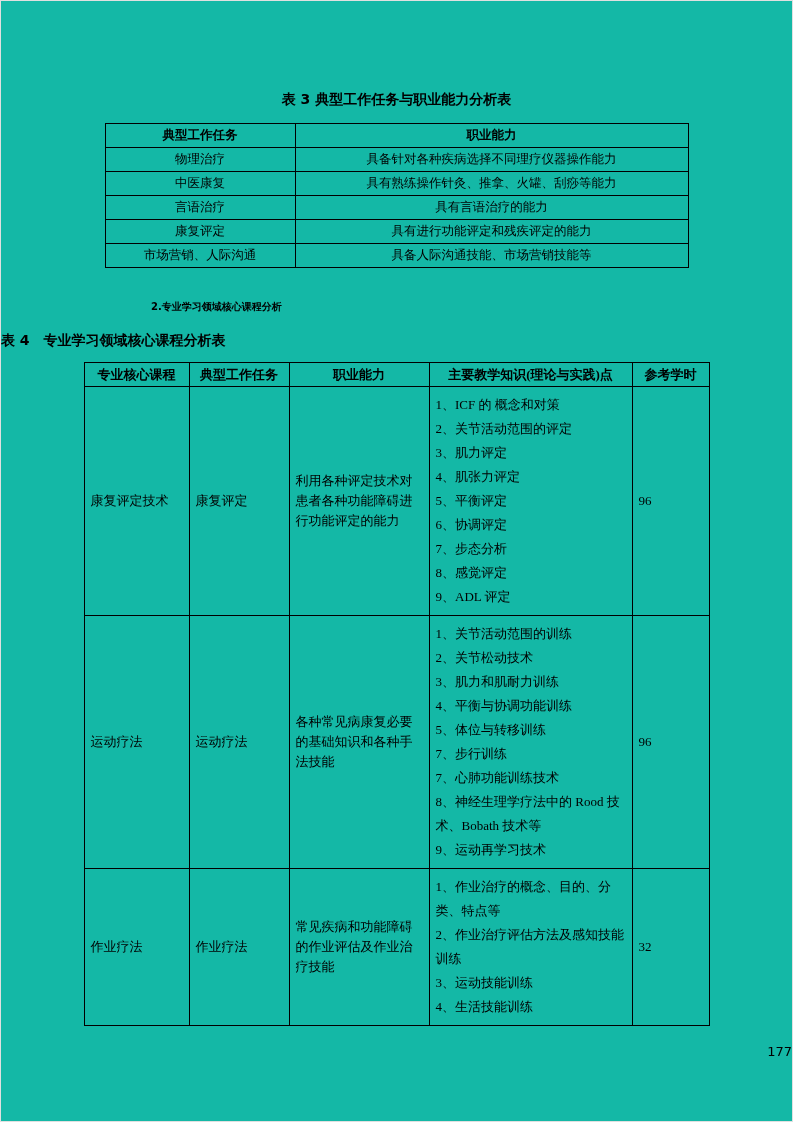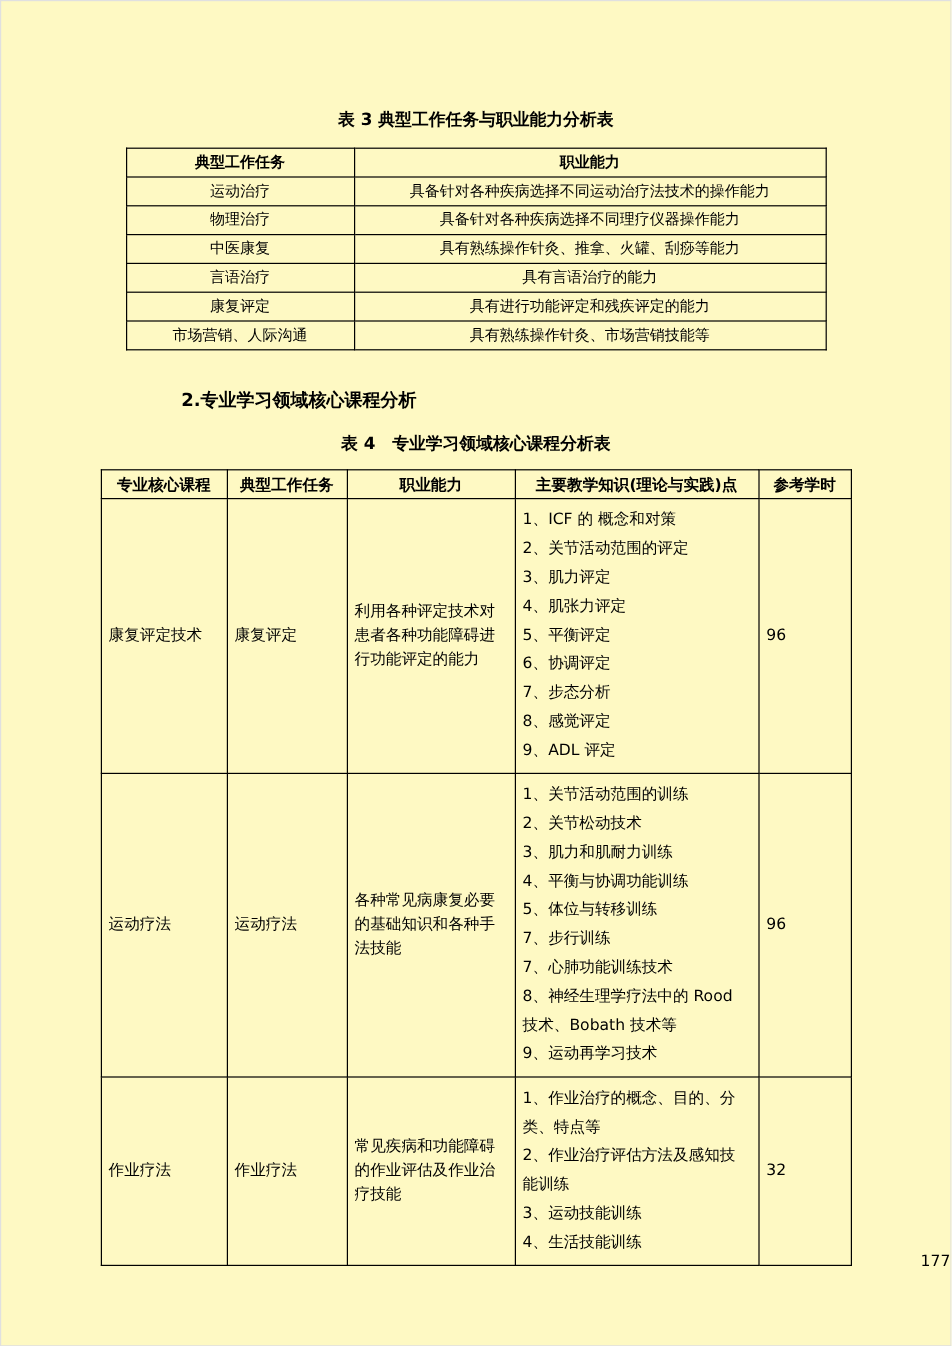--- a/index.html
+++ b/index.html
@@ -1,21 +1,21 @@
 <!DOCTYPE html>
 <html><head>
 <meta charset="utf-8">
 <style>
   * { box-sizing: border-box; }
   html, body { margin: 0; padding: 0; background: #ffffff; }
   .page {
     width: 793px;
     height: 1122px;
     position: relative;
-    background: #fef9c3;
+    background: #14b8a6;
     color: #000000;
     font-family: "DejaVu Sans", "Liberation Sans", sans-serif;
     border: 1px solid #e0e0e0;
     overflow: hidden;
   }
   .t3-title {
     margin: 0;
     padding-top: 90px;
     text-align: center;
     font-size: 14px;
@@ -32,35 +32,36 @@
     height: 22px;
     overflow: hidden;
     white-space: nowrap;
   }
   .t3 th { font-weight: bold; }
   .t3c1 { width: 190px; }
   .t3c2 { width: 393px; }
 
   .section-heading {
     margin: 32px 0 0 150px;
-    font-size: 15px;
+    font-size: 10px;
     font-weight: bold;
   }
   .t4-title {
     margin: 18px 0 0 0;
-    text-align: center;
+    text-align: left;
     font-size: 14px;
     font-weight: bold;
   }
   .t4 { width: 625px; margin: 12px auto 0 auto; }
   .t4 th, .t4 td {
     border: 1px solid #000;
     font-size: 13px;
     vertical-align: middle;
     padding: 4px 6px;
+    font-family: Liberation Serif, serif;
   }
   .t4 th {
     font-weight: bold;
     text-align: center;
     height: 24px;
     padding: 2px 2px;
     white-space: nowrap;
     overflow: hidden;
   }
   .t4 td { text-align: left; line-height: 1.55; }
@@ -93,42 +94,38 @@
         <col class="t3c2">
       </colgroup>
     <thead>
       <tr>
         <th>典型工作任务</th>
         <th>职业能力</th>
       </tr>
     </thead>
     <tbody>
       <tr>
-        <td>运动治疗</td>
-        <td>具备针对各种疾病选择不同运动治疗法技术的操作能力</td>
-      </tr>
-      <tr>
         <td>物理治疗</td>
         <td>具备针对各种疾病选择不同理疗仪器操作能力</td>
       </tr>
       <tr>
         <td>中医康复</td>
         <td>具有熟练操作针灸、推拿、火罐、刮痧等能力</td>
       </tr>
       <tr>
         <td>言语治疗</td>
         <td>具有言语治疗的能力</td>
       </tr>
       <tr>
         <td>康复评定</td>
         <td>具有进行功能评定和残疾评定的能力</td>
       </tr>
       <tr>
         <td>市场营销、人际沟通</td>
-        <td>具有熟练操作针灸、市场营销技能等</td>
+        <td>具备人际沟通技能、市场营销技能等</td>
       </tr>
     </tbody>
   </table>
 
   <div class="section-heading">2.专业学习领域核心课程分析</div>
 
   <h2 class="t4-title">表 4　专业学习领域核心课程分析表</h2>
 
   <table class="t4">
     <colgroup>

